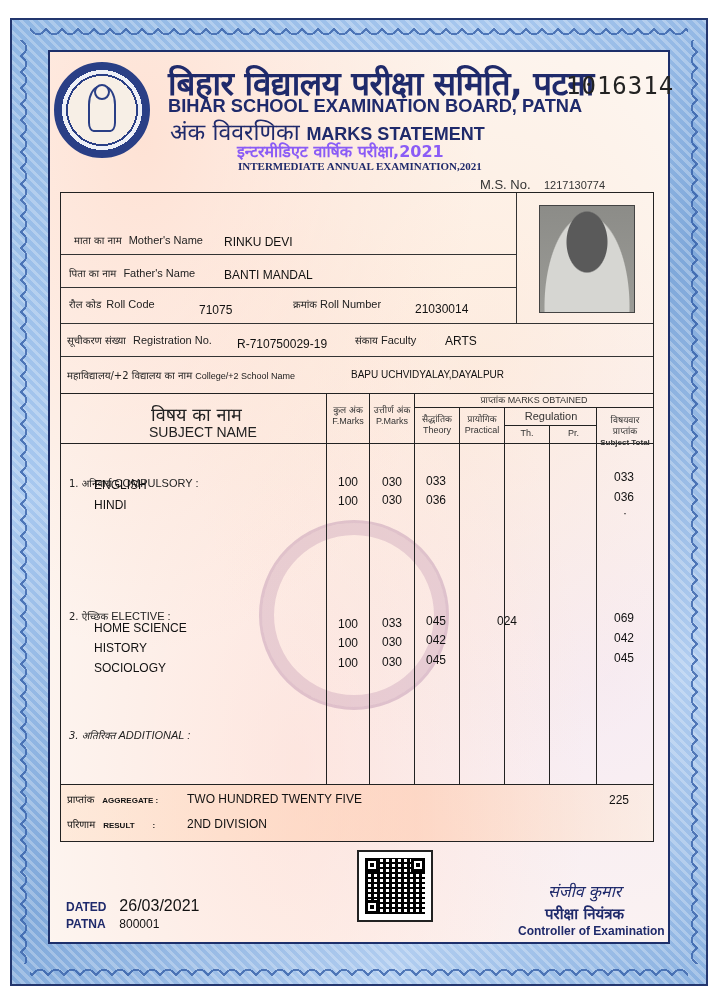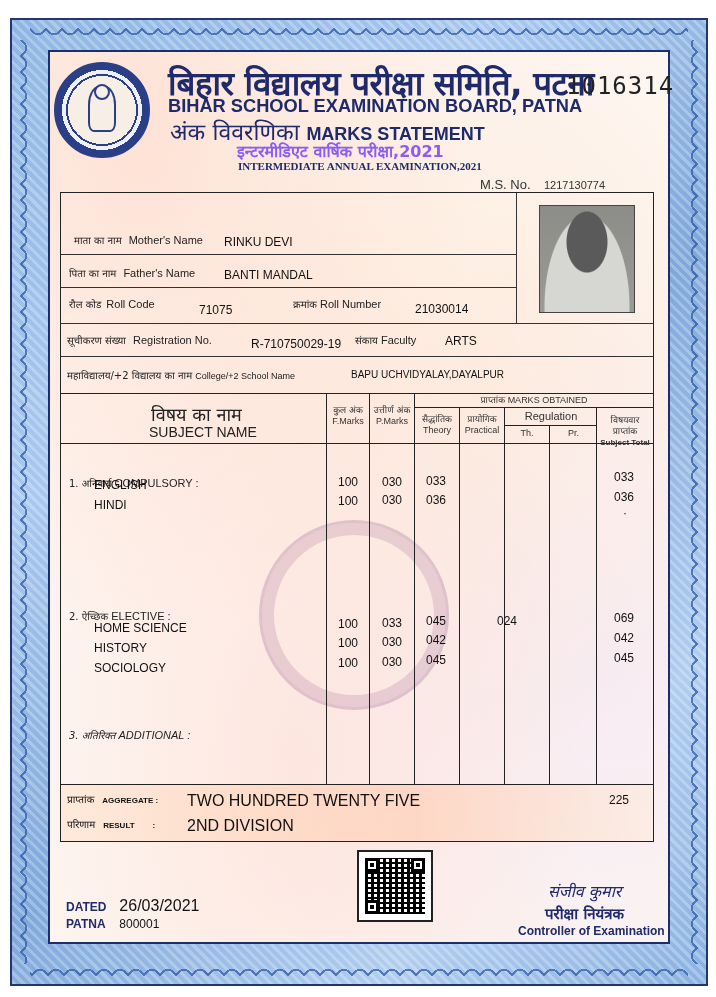--- a/index.html
+++ b/index.html
@@ -99,21 +99,21 @@
   .sec-label { position: absolute; left: 8px; font-size: 11px; color: #222; margin-top: 24px; }
   .sec-label .hi { font-family: "DejaVu Sans", sans-serif; font-size: 10px; }
   .subj-name { position: absolute; left: 33px; font-size: 12px; color: #111; }
   .num { position: absolute; font-size: 12px; color: #111; text-align: center; width: 40px; }
   .dot { position: absolute; font-size: 12px; color: #111; }
 
   .agg-area { position: absolute; left: 0; top: 390px; width: 592px; height: 57px; border-top: 1.5px solid #222; background: linear-gradient(90deg, rgba(255,220,190,0.4), rgba(255,200,170,0.55) 60%, rgba(255,230,200,0.3)); }
   .agg-row { position: absolute; left: 6px; font-size: 11px; color: #111; }
   .agg-row .hi { font-family: "DejaVu Sans", sans-serif; font-size: 10px; }
   .agg-row .tag { font-size: 8px; font-weight: bold; margin-left: 8px; }
-  .agg-row .val { font-size: 16px; position: absolute; left: 120px; top: 0; white-space: nowrap; }
+  .agg-row .val { font-size: 12px; position: absolute; left: 120px; top: 0; white-space: nowrap; }
   .agg-total { position: absolute; left: 548px; top: 8px; font-size: 12px; color: #111; }
 
   
   .stamp {
     position: absolute; left: 258px; top: 520px; width: 190px; height: 190px; border-radius: 50%;
     border: 3px solid rgba(170,120,160,0.35);
     box-shadow: inset 0 0 0 10px rgba(255,255,255,0), inset 0 0 0 12px rgba(170,120,160,0.25);
   }
 
   
@@ -185,21 +185,21 @@
     <span class="lbl" style="left:8px; top:9px;"><span class="hi">रौल कोड</span> <span style="margin-left:2px">Roll Code</span></span>
     <span class="val" style="left:138px; top:15px;">71075</span>
     <span class="lbl" style="left:232px; top:9px;"><span class="hi">क्रमांक</span> <span>Roll Number</span></span>
     <span class="val" style="left:354px; top:14px;">21030014</span>
   </div>
   <div class="photo-box">
     <div class="photo"></div>
   </div>
   <div class="drow full" style="top:131px; height:33px;">
     <span class="lbl" style="left:6px;"><span class="hi">सूचीकरण संख्या</span> <span style="margin-left:4px">Registration No.</span></span>
-    <span class="val" style="left:176px; top:13px;margin-left:14px;">R-710750029-19</span>
+    <span class="val" style="left:176px; top:13px;">R-710750029-19</span>
     <span class="lbl" style="left:294px;"><span class="hi">संकाय</span> <span>Faculty</span></span>
     <span class="val" style="left:384px; top:10px;">ARTS</span>
   </div>
   <div class="drow full" style="top:164px; height:36px; border-bottom:none;">
     <span class="lbl" style="left:6px; top:11px;"><span class="hi">महाविद्यालय/+2 विद्यालय का नाम</span> <span style="font-size:9px">College/+2 School Name</span></span>
     <span class="val" style="left:290px; top:12px; font-size:10px;">BAPU UCHVIDYALAY,DAYALPUR</span>
   </div>
 </div>
 
 <div class="marks">

